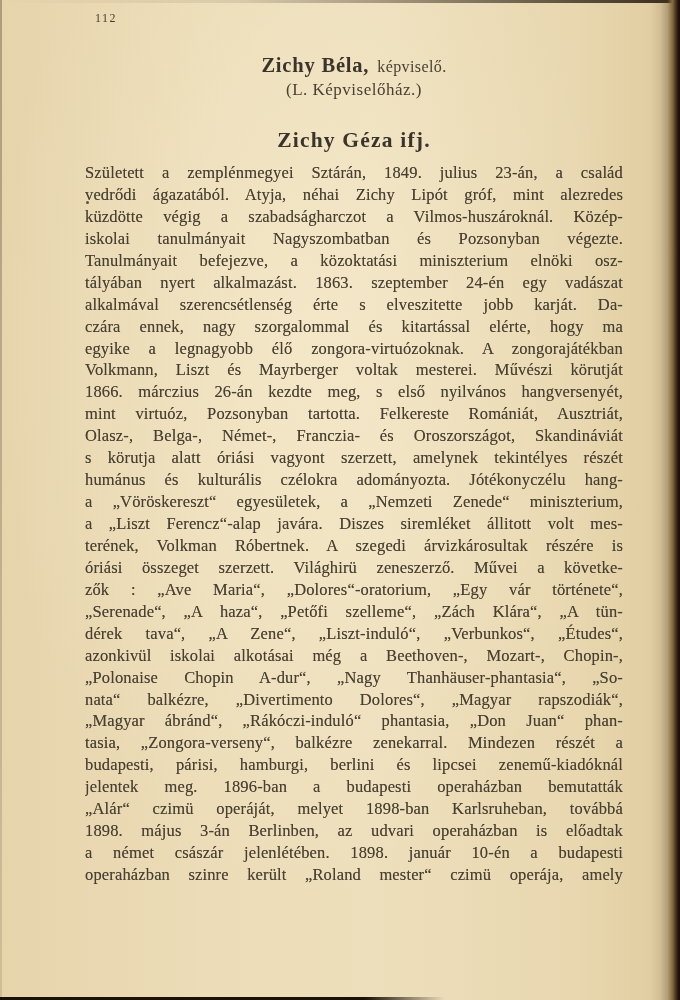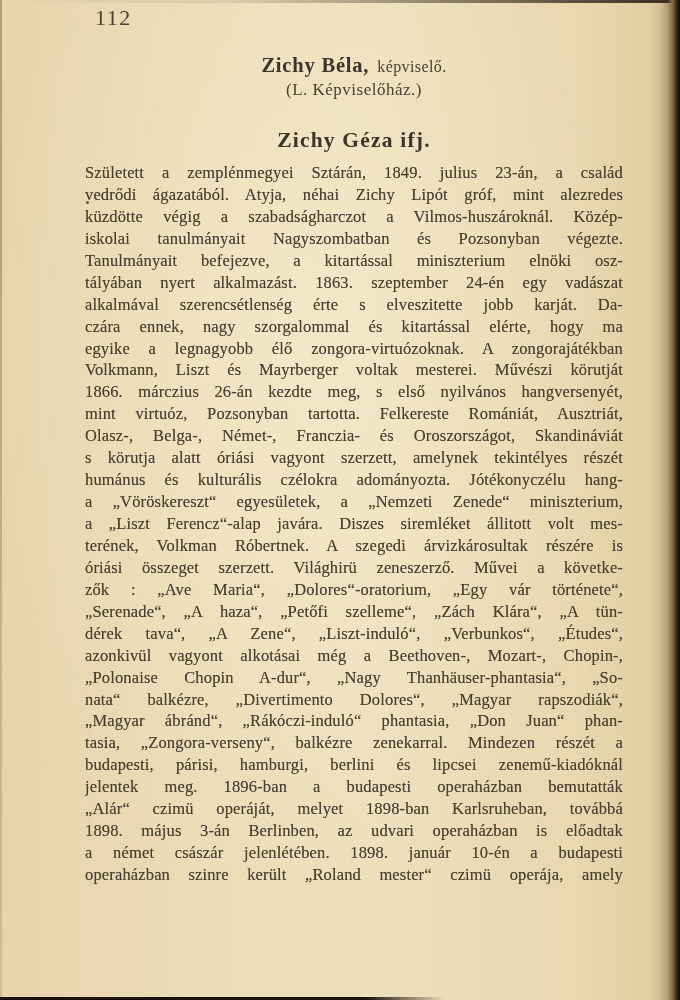--- a/index.html
+++ b/index.html
@@ -53,21 +53,21 @@
   }
 
   .content {
     position: absolute;
     left: 85px; top: 0;
     width: 538px;
   }
 
   .page-number {
     margin: 8px 0 0 10px;
-    font-size: 22px;
+    font-size: 12px;
     line-height: 20px;
     letter-spacing: 1.5px;
   }
 
   .entry-head1 {
     margin-top: 25px;
     text-align: center;
     line-height: 24px;
     white-space: nowrap;
   }
@@ -131,39 +131,39 @@
 
     <div class="entry-ref">(L. Képviselőház.)</div>
 
     <div class="entry-head2">Zichy Géza ifj.</div>
 
     <div class="body-lines">
         <div class="line">Született a zemplénmegyei Sztárán, 1849. julius 23-án, a család</div>
         <div class="line">vedrődi ágazatából. Atyja, néhai Zichy Lipót gróf, mint alezredes</div>
         <div class="line">küzdötte végig a szabadságharczot a Vilmos-huszároknál. Közép-</div>
         <div class="line">iskolai tanulmányait Nagyszombatban és Pozsonyban végezte.</div>
-        <div class="line">Tanulmányait befejezve, a kitartással miniszterium elnöki osz-</div>
+        <div class="line">Tanulmányait befejezve, a közoktatási miniszterium elnöki osz-</div>
         <div class="line">tályában nyert alkalmazást. 1863. szeptember 24-én egy vadászat</div>
         <div class="line">alkalmával szerencsétlenség érte s elveszitette jobb karját. Da-</div>
         <div class="line">czára ennek, nagy szorgalommal és kitartással elérte, hogy ma</div>
         <div class="line">egyike a legnagyobb élő zongora-virtuózoknak. A zongorajátékban</div>
         <div class="line">Volkmann, Liszt és Mayrberger voltak mesterei. Művészi körutját</div>
         <div class="line">1866. márczius 26-án kezdte meg, s első nyilvános hangversenyét,</div>
         <div class="line">mint virtuóz, Pozsonyban tartotta. Felkereste Romániát, Ausztriát,</div>
         <div class="line">Olasz-, Belga-, Német-, Franczia- és Oroszországot, Skandináviát</div>
         <div class="line">s körutja alatt óriási vagyont szerzett, amelynek tekintélyes részét</div>
         <div class="line">humánus és kulturális czélokra adományozta. Jótékonyczélu hang-</div>
         <div class="line">a „Vöröskereszt“ egyesületek, a „Nemzeti Zenede“ miniszterium,</div>
         <div class="line">a „Liszt Ferencz“-alap javára. Diszes siremléket állitott volt mes-</div>
         <div class="line">terének, Volkman Róbertnek. A szegedi árvizkárosultak részére is</div>
         <div class="line">óriási összeget szerzett. Világhirü zeneszerző. Művei a követke-</div>
         <div class="line">zők : „Ave Maria“, „Dolores“-oratorium, „Egy vár története“,</div>
         <div class="line">„Serenade“, „A haza“, „Petőfi szelleme“, „Zách Klára“, „A tün-</div>
         <div class="line">dérek tava“, „A Zene“, „Liszt-induló“, „Verbunkos“, „Études“,</div>
-        <div class="line">azonkivül vagyont alkotásai még a Beethoven-, Mozart-, Chopin-,</div>
+        <div class="line">azonkivül iskolai alkotásai még a Beethoven-, Mozart-, Chopin-,</div>
         <div class="line">„Polonaise Chopin A-dur“, „Nagy Thanhäuser-phantasia“, „So-</div>
         <div class="line">nata“ balkézre, „Divertimento Dolores“, „Magyar rapszodiák“,</div>
         <div class="line">„Magyar ábránd“, „Rákóczi-induló“ phantasia, „Don Juan“ phan-</div>
         <div class="line">tasia, „Zongora-verseny“, balkézre zenekarral. Mindezen részét a</div>
         <div class="line">budapesti, párisi, hamburgi, berlini és lipcsei zenemű-kiadóknál</div>
         <div class="line">jelentek meg. 1896-ban a budapesti operaházban bemutatták</div>
         <div class="line">„Alár“ czimü operáját, melyet 1898-ban Karlsruheban, továbbá</div>
         <div class="line">1898. május 3-án Berlinben, az udvari operaházban is előadtak</div>
         <div class="line">a német császár jelenlétében. 1898. január 10-én a budapesti</div>
         <div class="line">operaházban szinre került „Roland mester“ czimü operája, amely</div>

